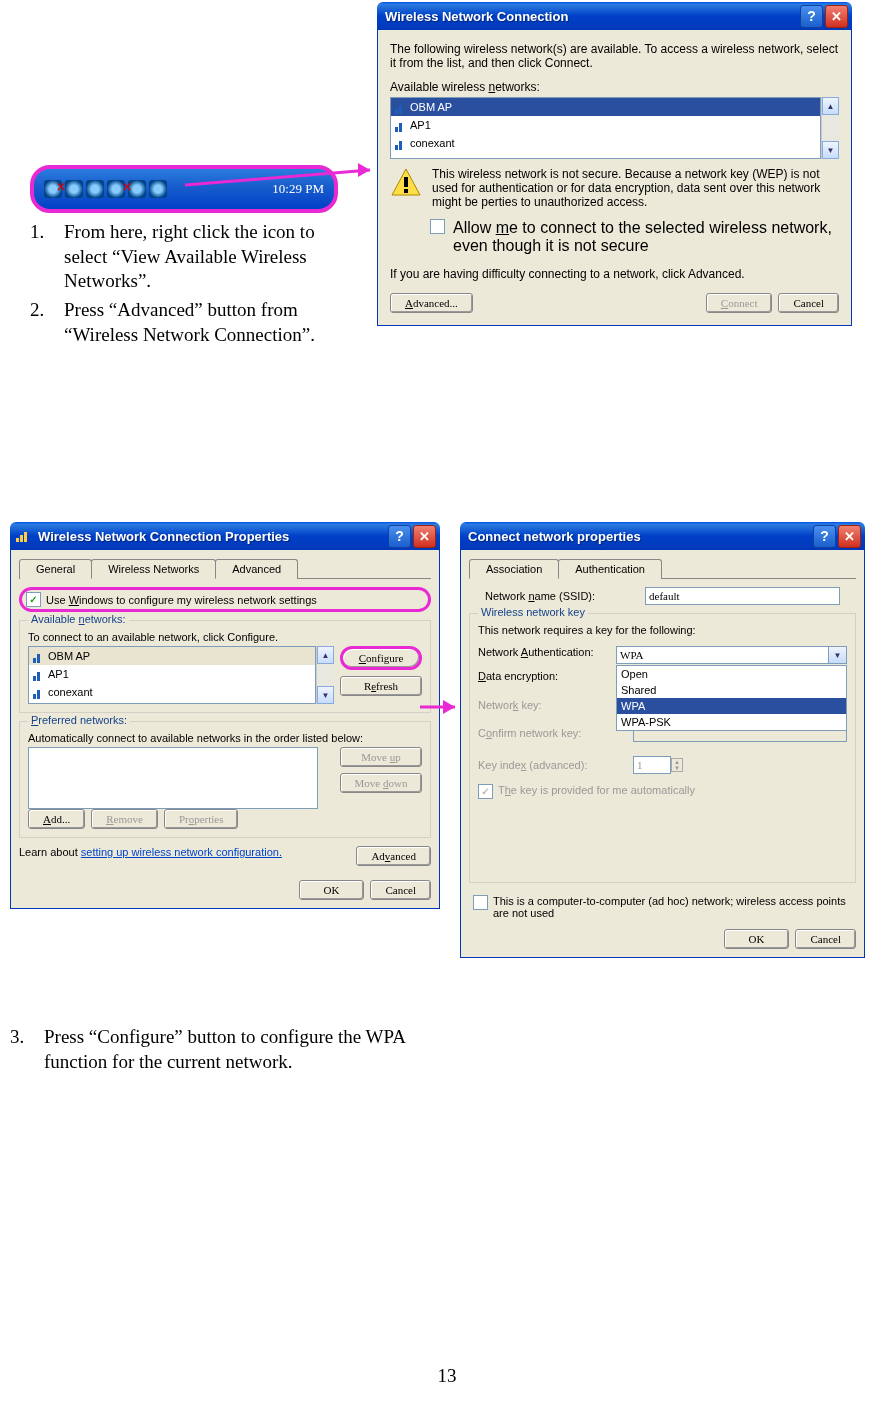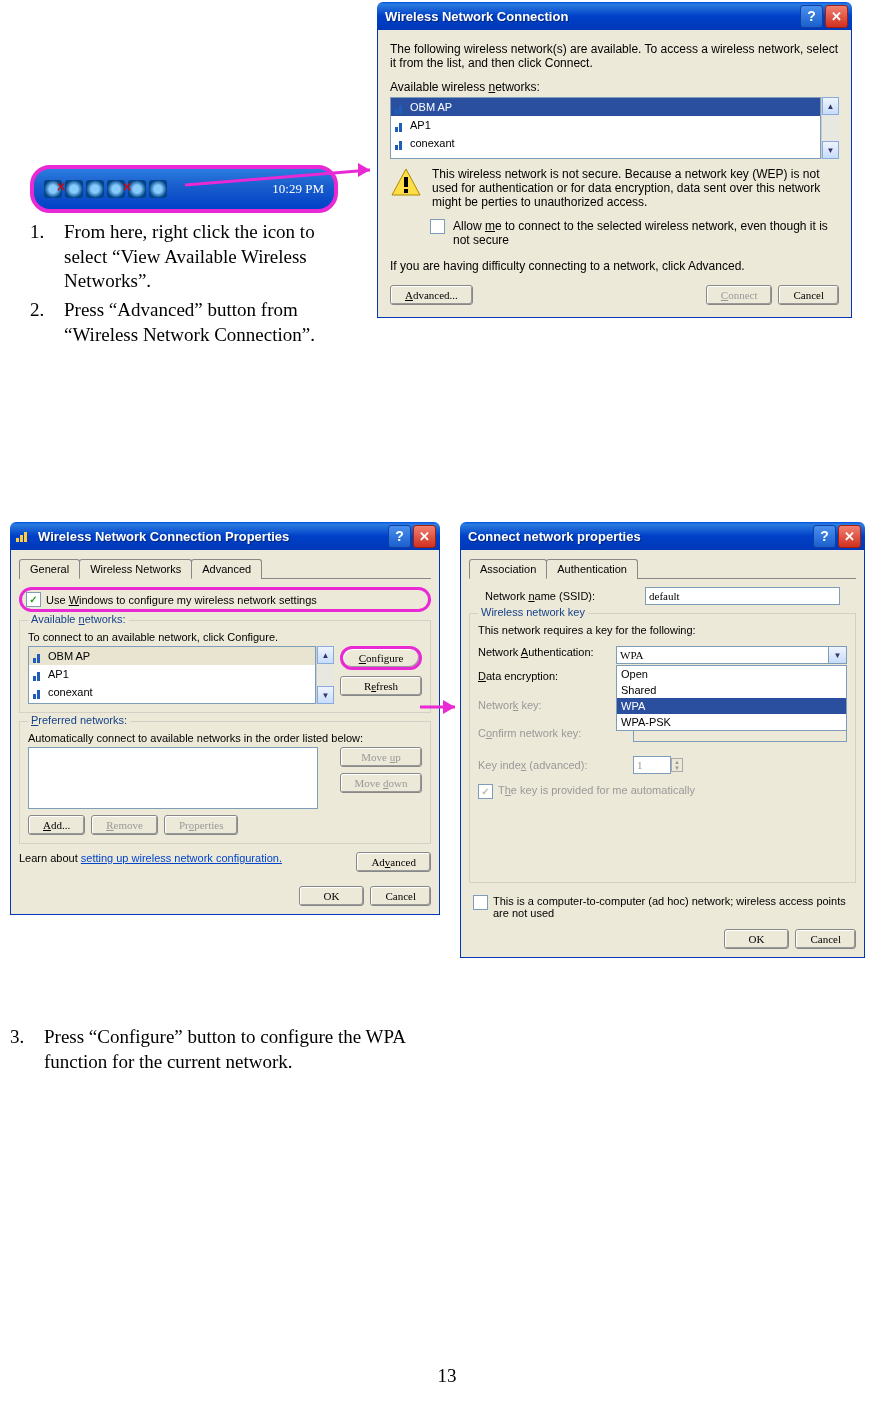--- a/index.html
+++ b/index.html
@@ -18,21 +18,21 @@
 .listbox .row{padding:2px 4px;display:flex;align-items:center;gap:4px}
 .listbox .row.sel{background:#2a4f9e;color:#fff}
 .sig-icon{width:11px;height:14px;position:relative}
 .sig-icon::before{content:"";position:absolute;bottom:0;left:0;width:3px;height:5px;background:#1e5eb8}
 .sig-icon::after{content:"";position:absolute;bottom:0;left:4px;width:3px;height:9px;background:#1e5eb8;box-shadow:4px 0 0 -2px #1e5eb8,4px -4px 0 -2px #1e5eb8,4px 4px 0 -2px #1e5eb8}
 .scroll-v{width:17px;background:#e8e8e0;border-left:1px solid #ccc;display:flex;flex-direction:column}
 .scroll-v .arr{height:16px;background:linear-gradient(to bottom,#eef4fe,#c7dcfb);border:1px solid #88aadd;display:flex;align-items:center;justify-content:center;font-size:8px;color:#336}
 .fieldset{border:1px solid #d4d0c8;position:relative;margin-top:8px;padding:10px 8px 8px}
 .fieldset .legend{position:absolute;top:-8px;left:8px;background:#ece9d8;padding:0 3px;font-size:11px;color:#15428b}
 .tabs{display:flex;border-bottom:1px solid #888;margin-bottom:8px}
-.tab{padding:3px 10px;font-size:11px;border:1px solid #888;border-bottom:none;background:#ece9d8;margin-right:-1px;border-radius:3px 3px 0 0;position:relative;top:1px}
+.tab{padding:3px 16px;font-size:11px;border:1px solid #888;border-bottom:none;background:#ece9d8;margin-right:-1px;border-radius:3px 3px 0 0;position:relative;top:1px}
 .tab.active{background:#ece9d8;border-bottom:1px solid #ece9d8;z-index:1}
 .step{font-family:"Times New Roman";font-size:19px;display:flex;margin-bottom:4px;line-height:1.3}
 .step .num{width:34px;flex-shrink:0}
 .tray{background:linear-gradient(to bottom,#2b7de0 0%,#1a5fcc 40%,#0040c8 100%);height:40px;border:4px solid #e829d4;border-radius:20px;display:flex;align-items:center;padding:0 10px;position:relative}
 .tray-icon{width:18px;height:18px;margin-right:3px;background:radial-gradient(circle,#8cf 30%,#048 70%);border-radius:3px}
 .tray .time{color:#fff;font-size:13px;font-family:Tahoma;margin-left:auto}
 .arrow{stroke:#e829d4;stroke-width:3;fill:none}
 .ahead{fill:#e829d4}
 .checkbox{width:13px;height:13px;border:1px solid #7e9db9;background:#fff;display:inline-flex;align-items:center;justify-content:center;font-size:10px;color:#21a121;font-weight:bold;flex-shrink:0;vertical-align:middle}
 .input-txt{background:#fff;border:1px solid #7e9db9;font-size:11px;padding:2px 3px;font-family:Tahoma}
@@ -110,21 +110,21 @@
         <svg viewBox="0 0 32 32">
             <polygon points="16,2 30,28 2,28" fill="#ffdd44" stroke="#aa8800" stroke-width="1"></polygon>
             <rect x="14" y="10" width="4" height="10" fill="#000"></rect>
             <rect x="14" y="22" width="4" height="4" fill="#000"></rect>
           </svg>
       </div>
       <div style="font-size:12px;flex:1">This wireless network is not secure. Because a network key (WEP) is not used for authentication or for data encryption, data sent over this network might be perties to unauthorized access.</div>
     </div>
     <div style="display:flex;gap:8px;padding-left:40px;margin-bottom:12px">
       <span class="checkbox"></span>
-      <span style="font-size:12px">Allow <span class="underline-acc">m</span>e to connect to the selected wireless network, even though it is not secure</span>
+      <span style="font-size:16px">Allow <span class="underline-acc">m</span>e to connect to the selected wireless network, even though it is not secure</span>
     </div>
     <div style="font-size:12px;margin-bottom:12px">If you are having difficulty connecting to a network, click Advanced.</div>
     <div style="display:flex">
       <button class="xpbtn"><span class="underline-acc">A</span>dvanced...</button>
       <div style="flex:1"></div>
       <button class="xpbtn disabled" style="margin-right:6px"><span class="underline-acc">C</span>onnect</button>
       <button class="xpbtn">Cancel</button>
     </div>
   </div>
 </div>
@@ -177,21 +177,21 @@
         </div>
         <div style="display:flex;flex-direction:column;gap:6px;width:82px">
           <button class="xpbtn" style="padding:3px 2px;border:3px solid #e829d4;border-radius:12px"><span class="underline-acc">C</span>onfigure</button>
           <button class="xpbtn" style="padding:3px 2px">R<span class="underline-acc">e</span>fresh</button>
         </div>
       </div>
     </div>
     <div class="fieldset">
       <span class="legend"><span class="underline-acc">P</span>referred networks:</span>
       <div style="font-size:11px;margin-bottom:3px">Automatically connect to available networks in the order listed below:</div>
-      <div style="display:flex;gap:22px;margin-bottom:6px">
+      <div style="display:flex;gap:22px;margin-bottom:0">
         <div class="listbox" style="flex:1;height:60px"></div>
         <div style="display:flex;flex-direction:column;gap:6px;width:82px">
           <button class="xpbtn disabled" style="padding:3px 2px">Move <span class="underline-acc">u</span>p</button>
           <button class="xpbtn disabled" style="padding:3px 2px">Move <span class="underline-acc">d</span>own</button>
         </div>
       </div>
       <div style="display:flex;gap:6px">
         <button class="xpbtn"><span class="underline-acc">A</span>dd...</button>
         <button class="xpbtn disabled"><span class="underline-acc">R</span>emove</button>
         <button class="xpbtn disabled">Pr<span class="underline-acc">o</span>perties</button>

